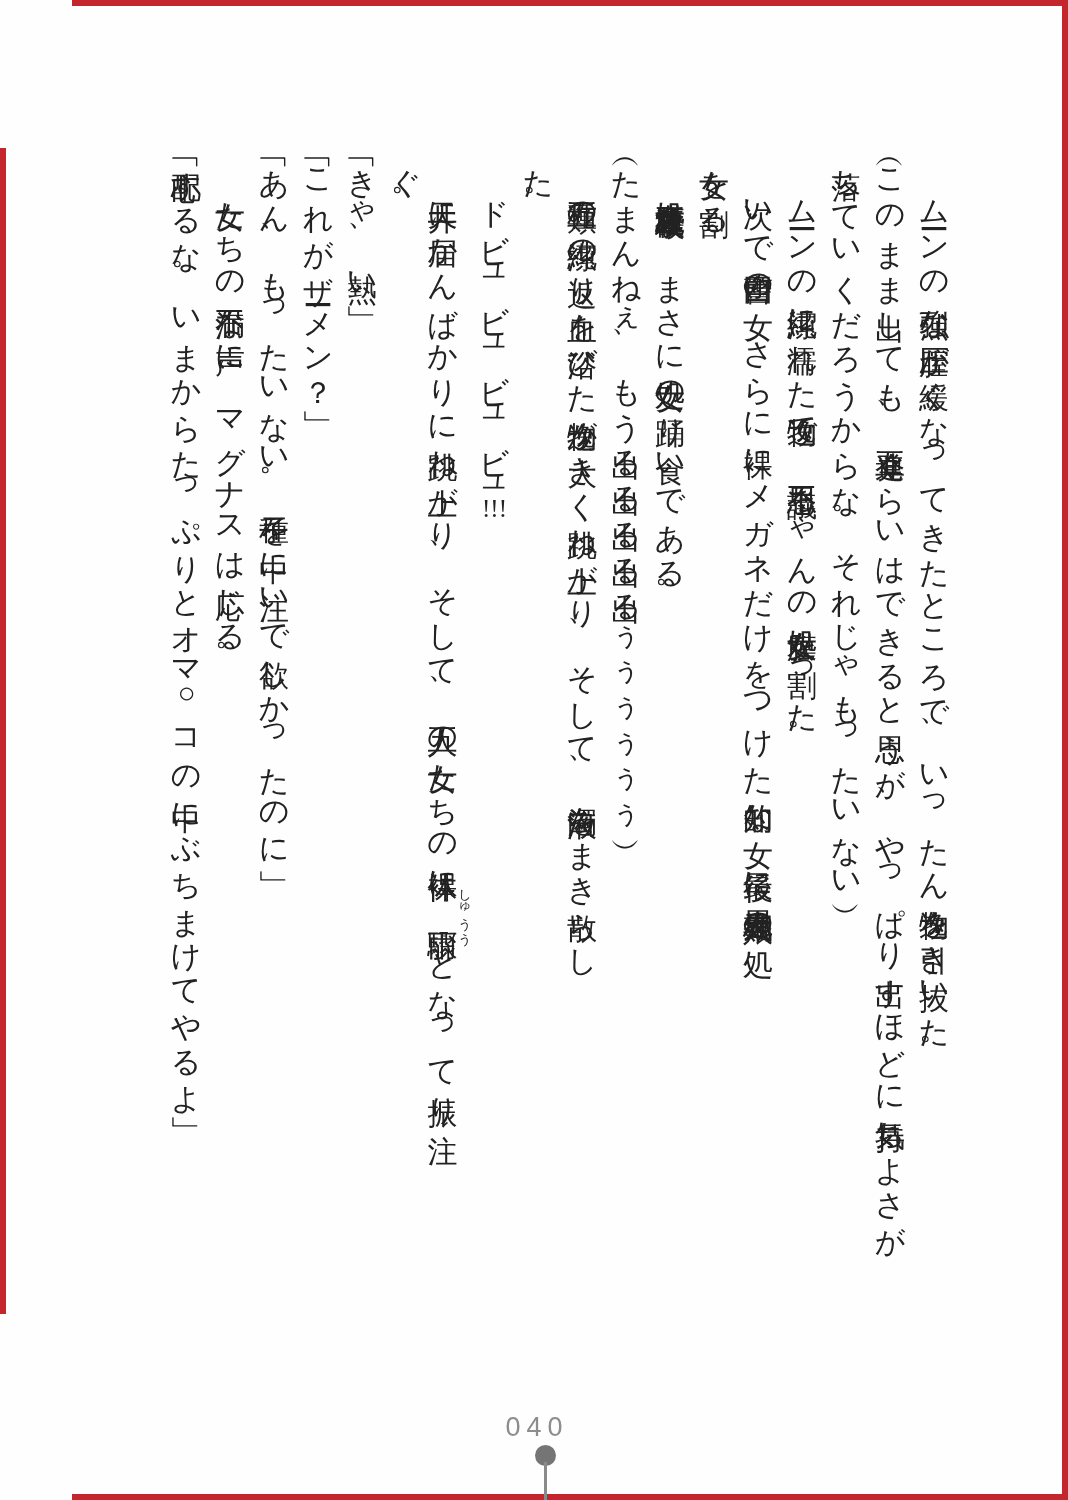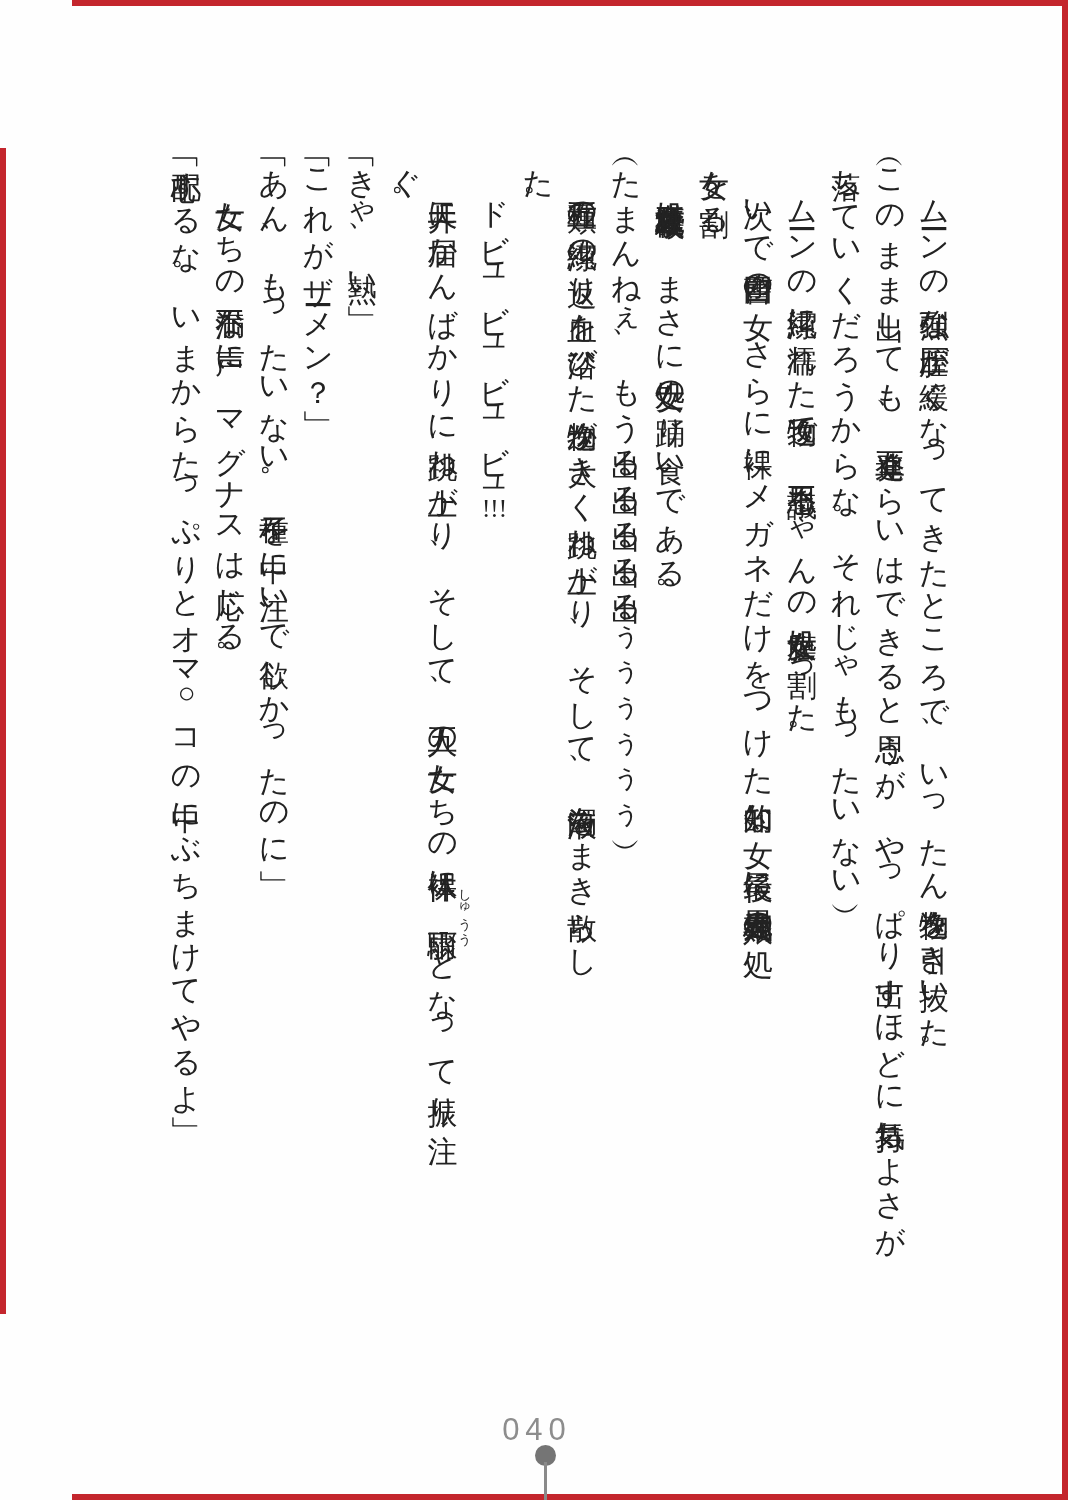--- a/index.html
+++ b/index.html
@@ -58,21 +58,21 @@
   }
 
   
   .page-number {
     position: absolute;
     top: 1412px;
     left: 0;
     width: 100%;
     text-align: center;
     font-family: "Liberation Sans", "DejaVu Sans", sans-serif;
-    font-size: 31px;
+    font-size: 27px;
     letter-spacing: 6px;
     color: var(--page-number-gray, #8d8d8d);
     text-indent: 6px;
   }
   .page-dot {
     position: absolute;
     left: 535px;
     top: 1445px;
     width: 21px;
     height: 21px;

